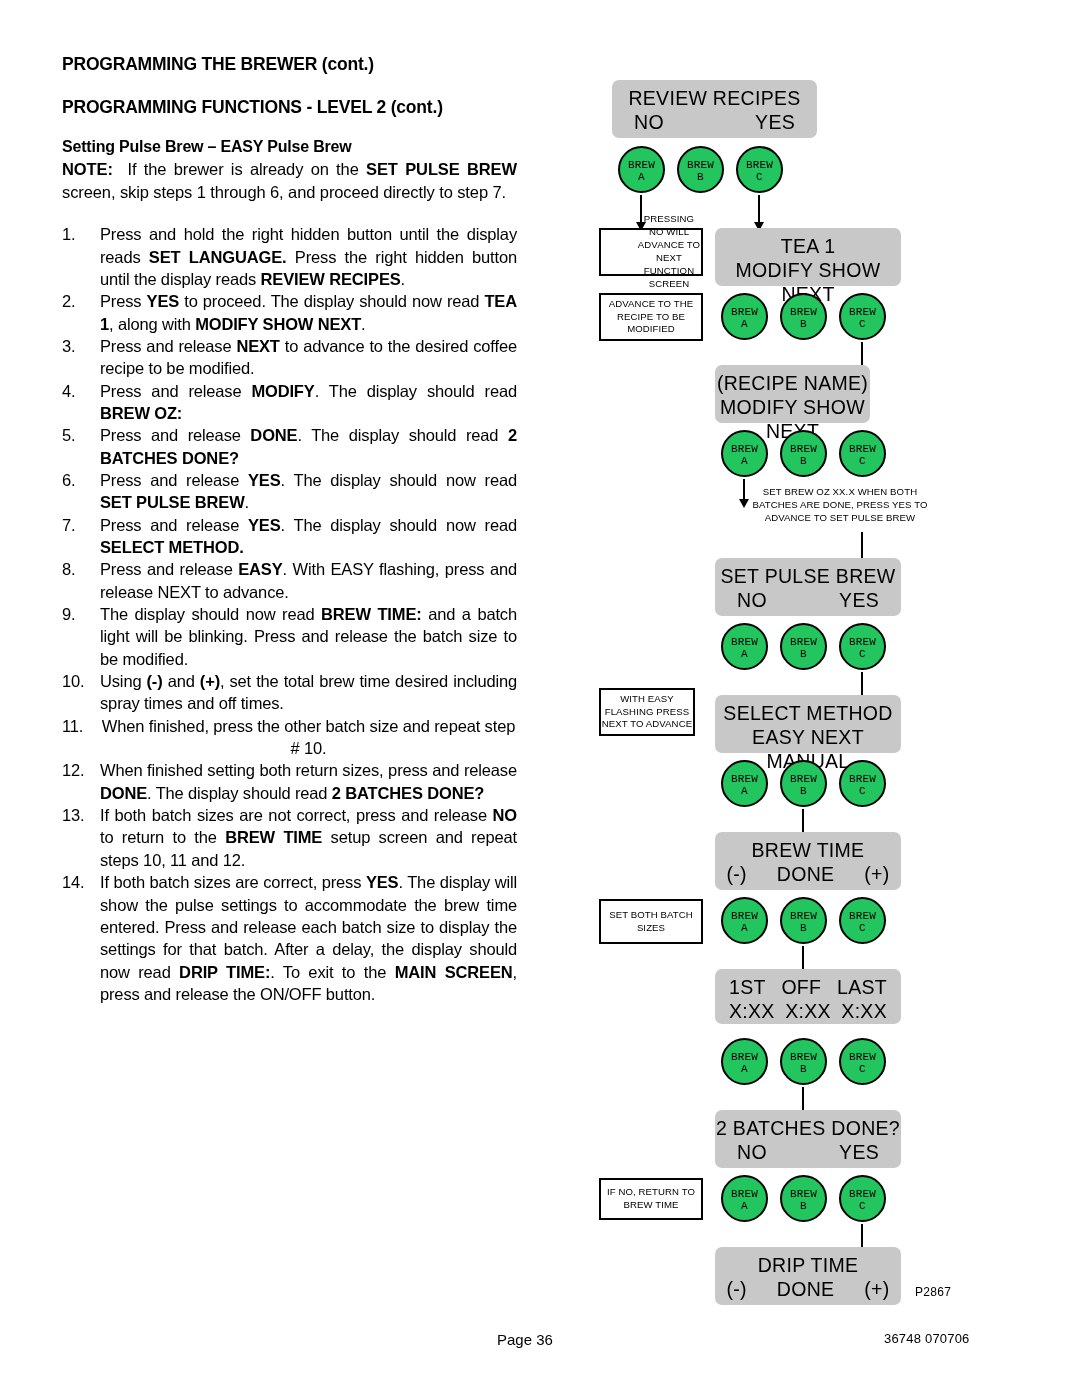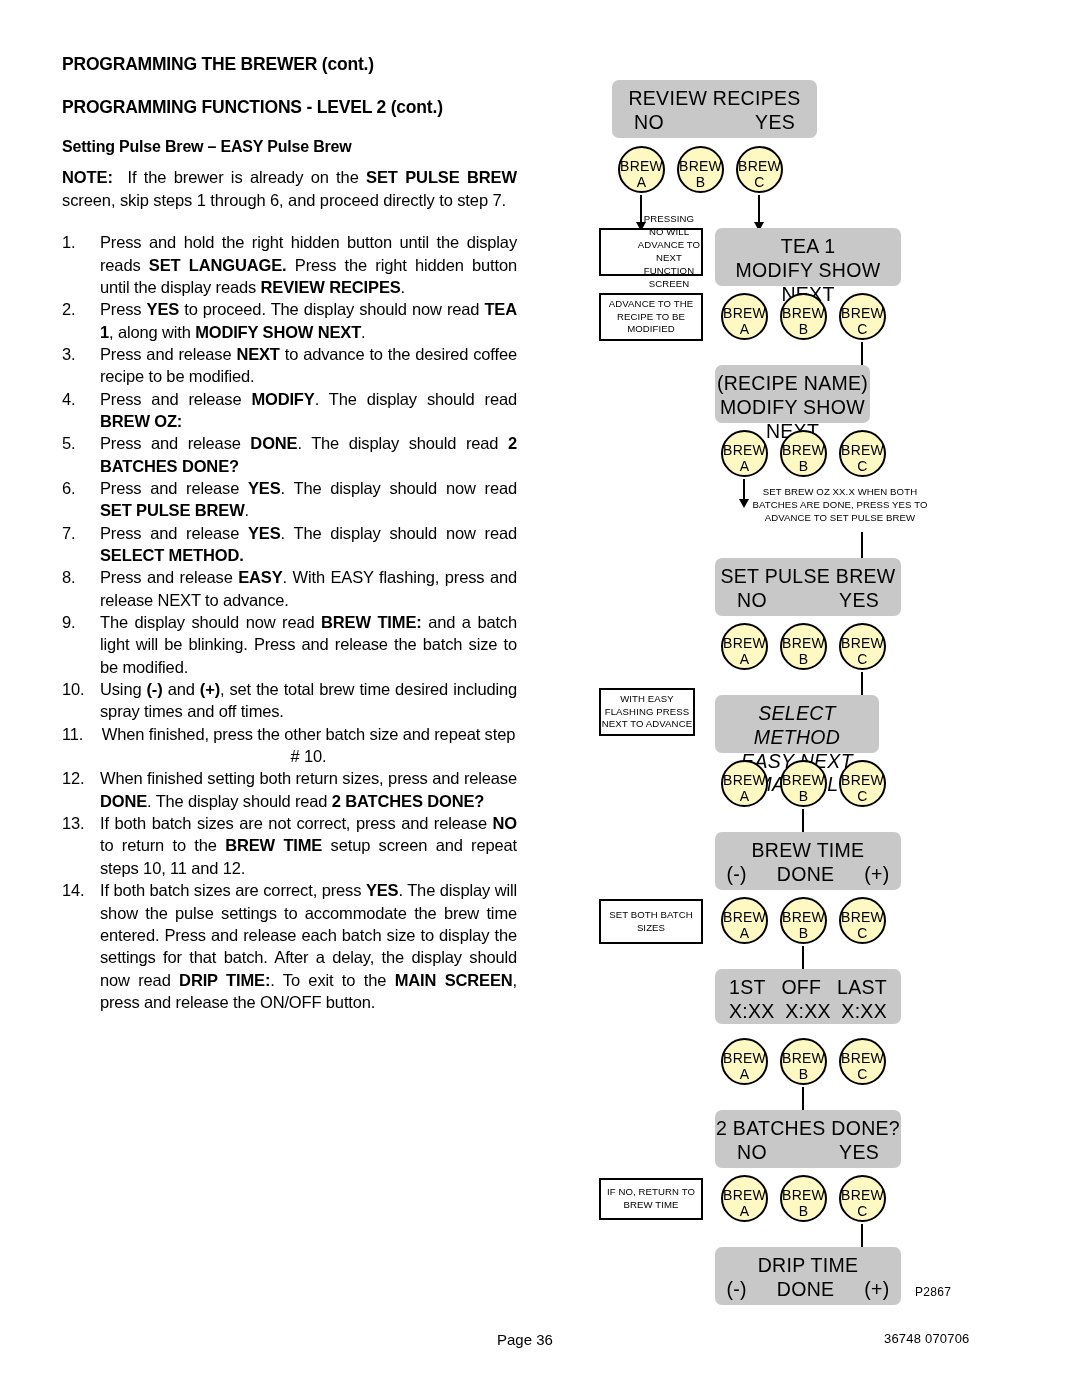--- a/index.html
+++ b/index.html
@@ -32,21 +32,21 @@
   .h2 {
     font-size: 17.5px;
     font-weight: bold;
     letter-spacing: -0.2px;
     margin-bottom: 20px;
   }
   .h3 {
     font-size: 16px;
     font-weight: bold;
     letter-spacing: -0.2px;
-    margin-bottom: 10px;
+    margin-bottom: 2px;
   }
   .note {
     font-size: 16.5px;
     line-height: 1.37;
     text-align: justify;
     letter-spacing: -0.1px;
     margin-bottom: 20px;
   }
   .note b { font-weight: bold; }
 
@@ -113,26 +113,27 @@
     position: absolute;
     display: flex;
     gap: 12px;
   }
   .brew {
     width: 47px;
     height: 47px;
     border: 2px solid #000;
     border-radius: 50%;
     box-sizing: border-box;
-    font-size: 14px;
+    font-size: 11px;
     line-height: 1.12;
     text-align: center;
     padding-top: 11px;
     letter-spacing: 0.2px;
-    background: #fef9c3;
+    background: #22c55e;
+    font-family: Liberation Mono, monospace;
   }
 
   .callout {
     position: absolute;
     border: 2px solid #000;
     background: #fff;
     box-sizing: border-box;
     text-align: center;
     font-size: 9.6px;
     line-height: 1.35;
@@ -318,21 +319,21 @@
     <div class="brew"><span>BREW</span><br><span>A</span></div>
     <div class="brew"><span>BREW</span><br><span>B</span></div>
     <div class="brew"><span>BREW</span><br><span>C</span></div>
   </div>
   <div class="arrow" style="left:271px; top:592px; height:34px;"></div>
 
   <div class="callout" style="left:9px; top:608px; width:96px; height:48px;">
     <span>WITH EASY FLASHING PRESS NEXT TO ADVANCE</span>
   </div>
 
-  <div class="screen" style="left:125px; top:615px; width:164px; height:58px;font-style:italic;">
+  <div class="screen" style="left:125px; top:615px; width:186px; height:58px;">
     <div>SELECT METHOD</div>
     <div>EASY NEXT MANUAL</div>
   </div>
   <div class="brewrow" style="left:131px; top:680px;">
     <div class="brew"><span>BREW</span><br><span>A</span></div>
     <div class="brew"><span>BREW</span><br><span>B</span></div>
     <div class="brew"><span>BREW</span><br><span>C</span></div>
   </div>
   <div class="arrow" style="left:212px; top:729px; height:34px;"></div>
 

